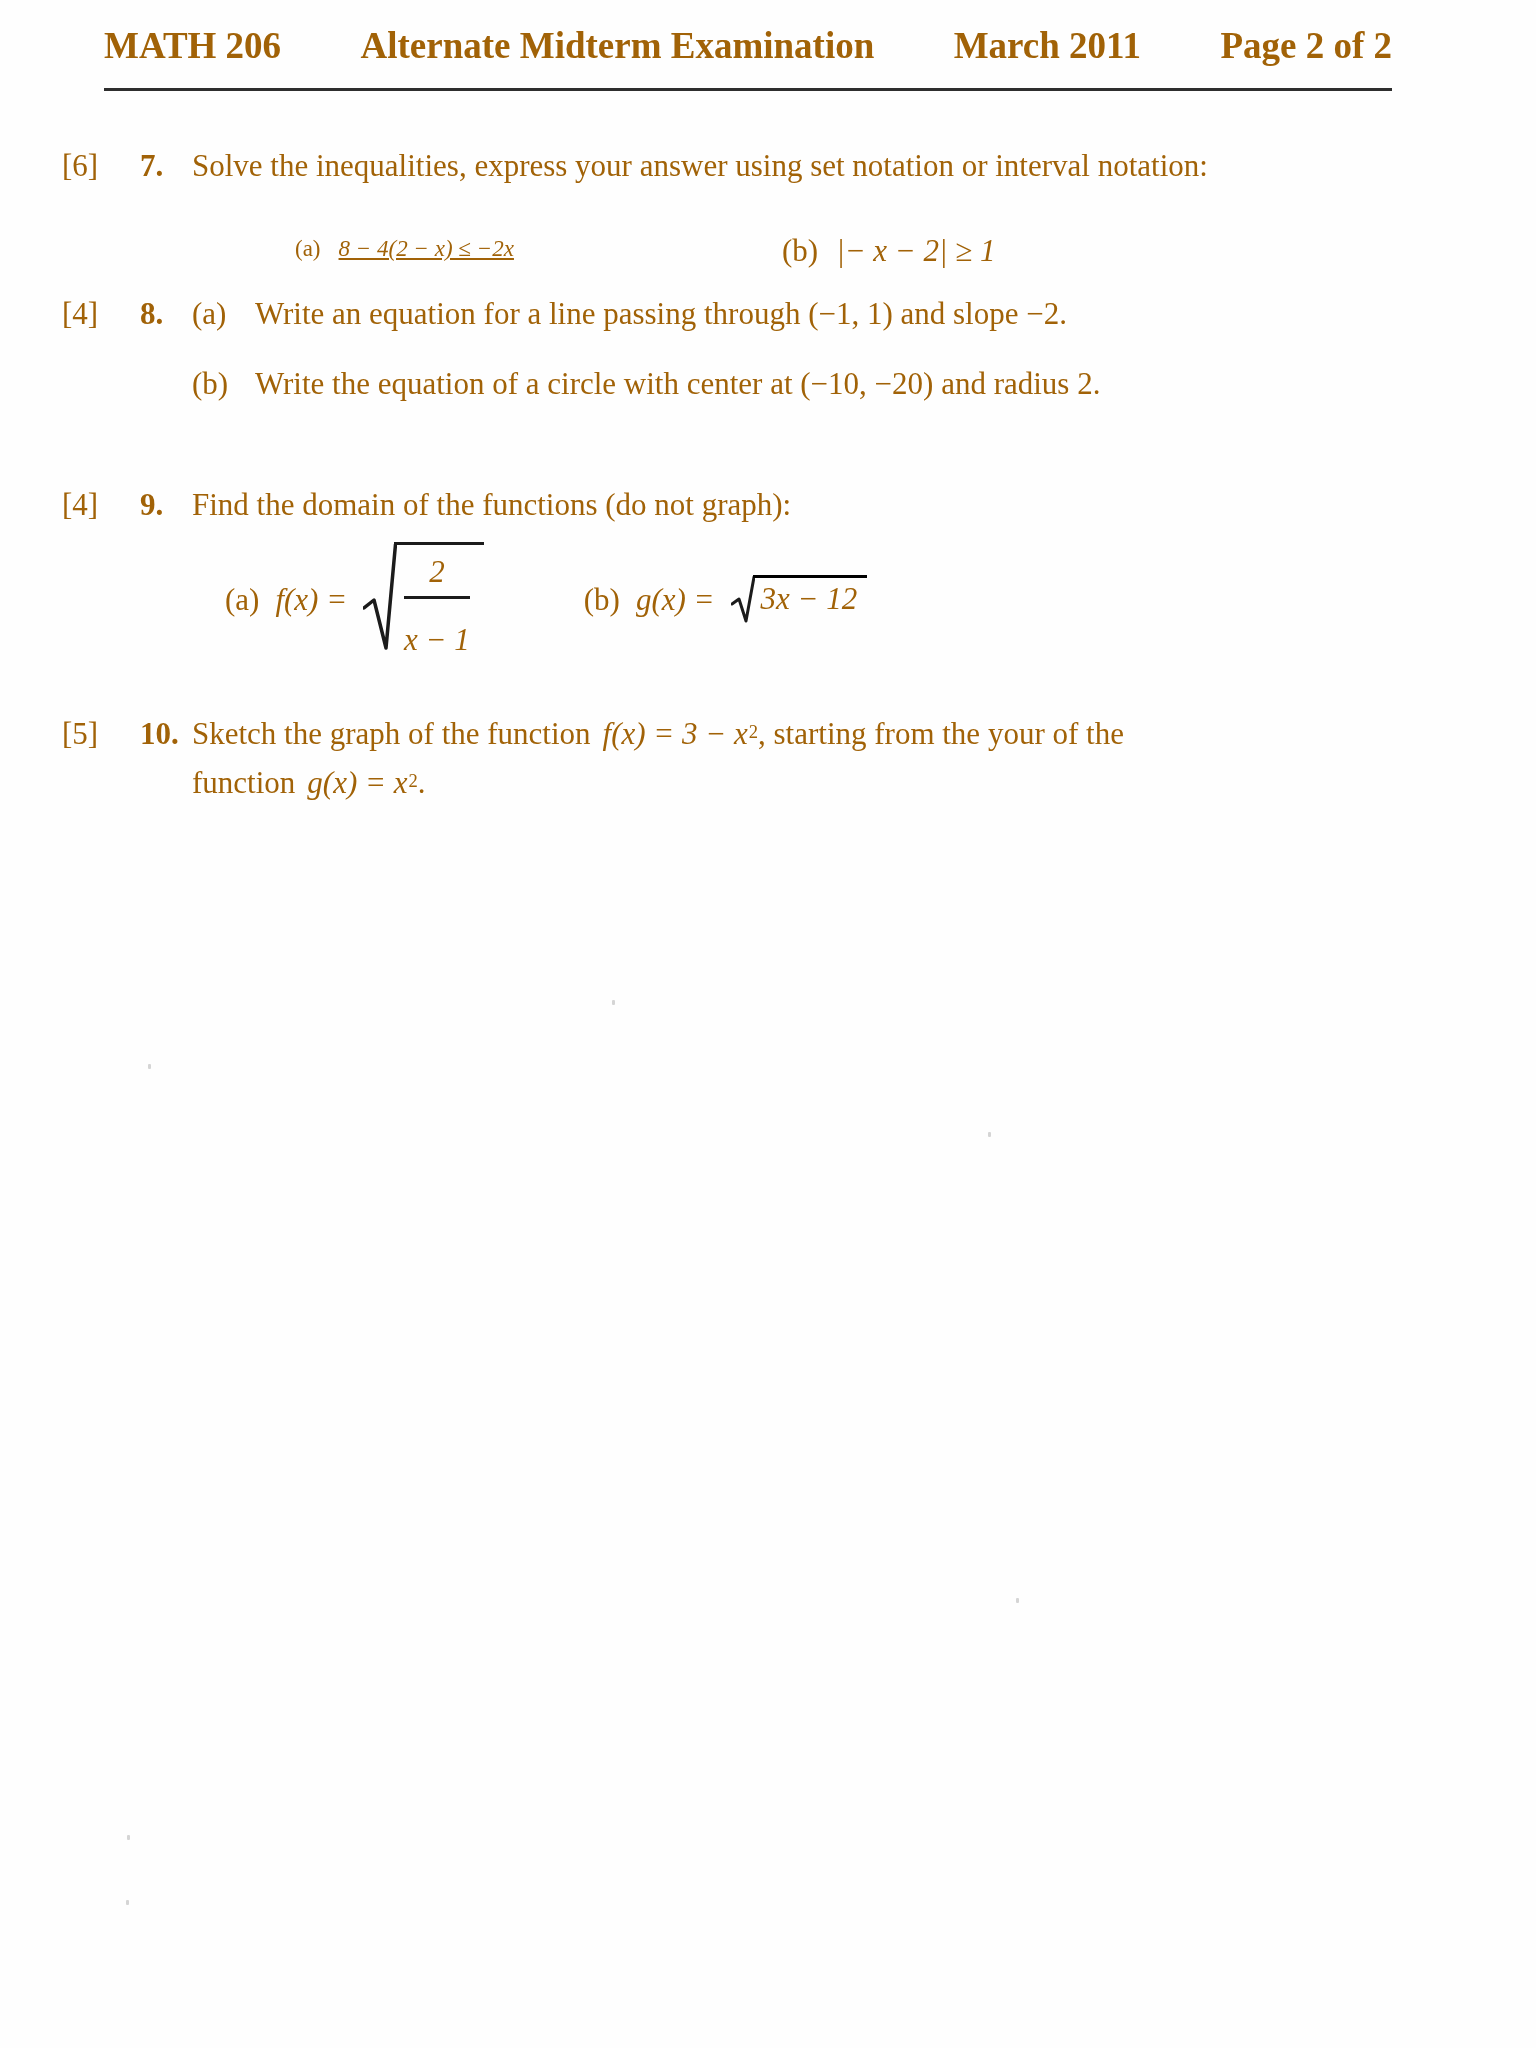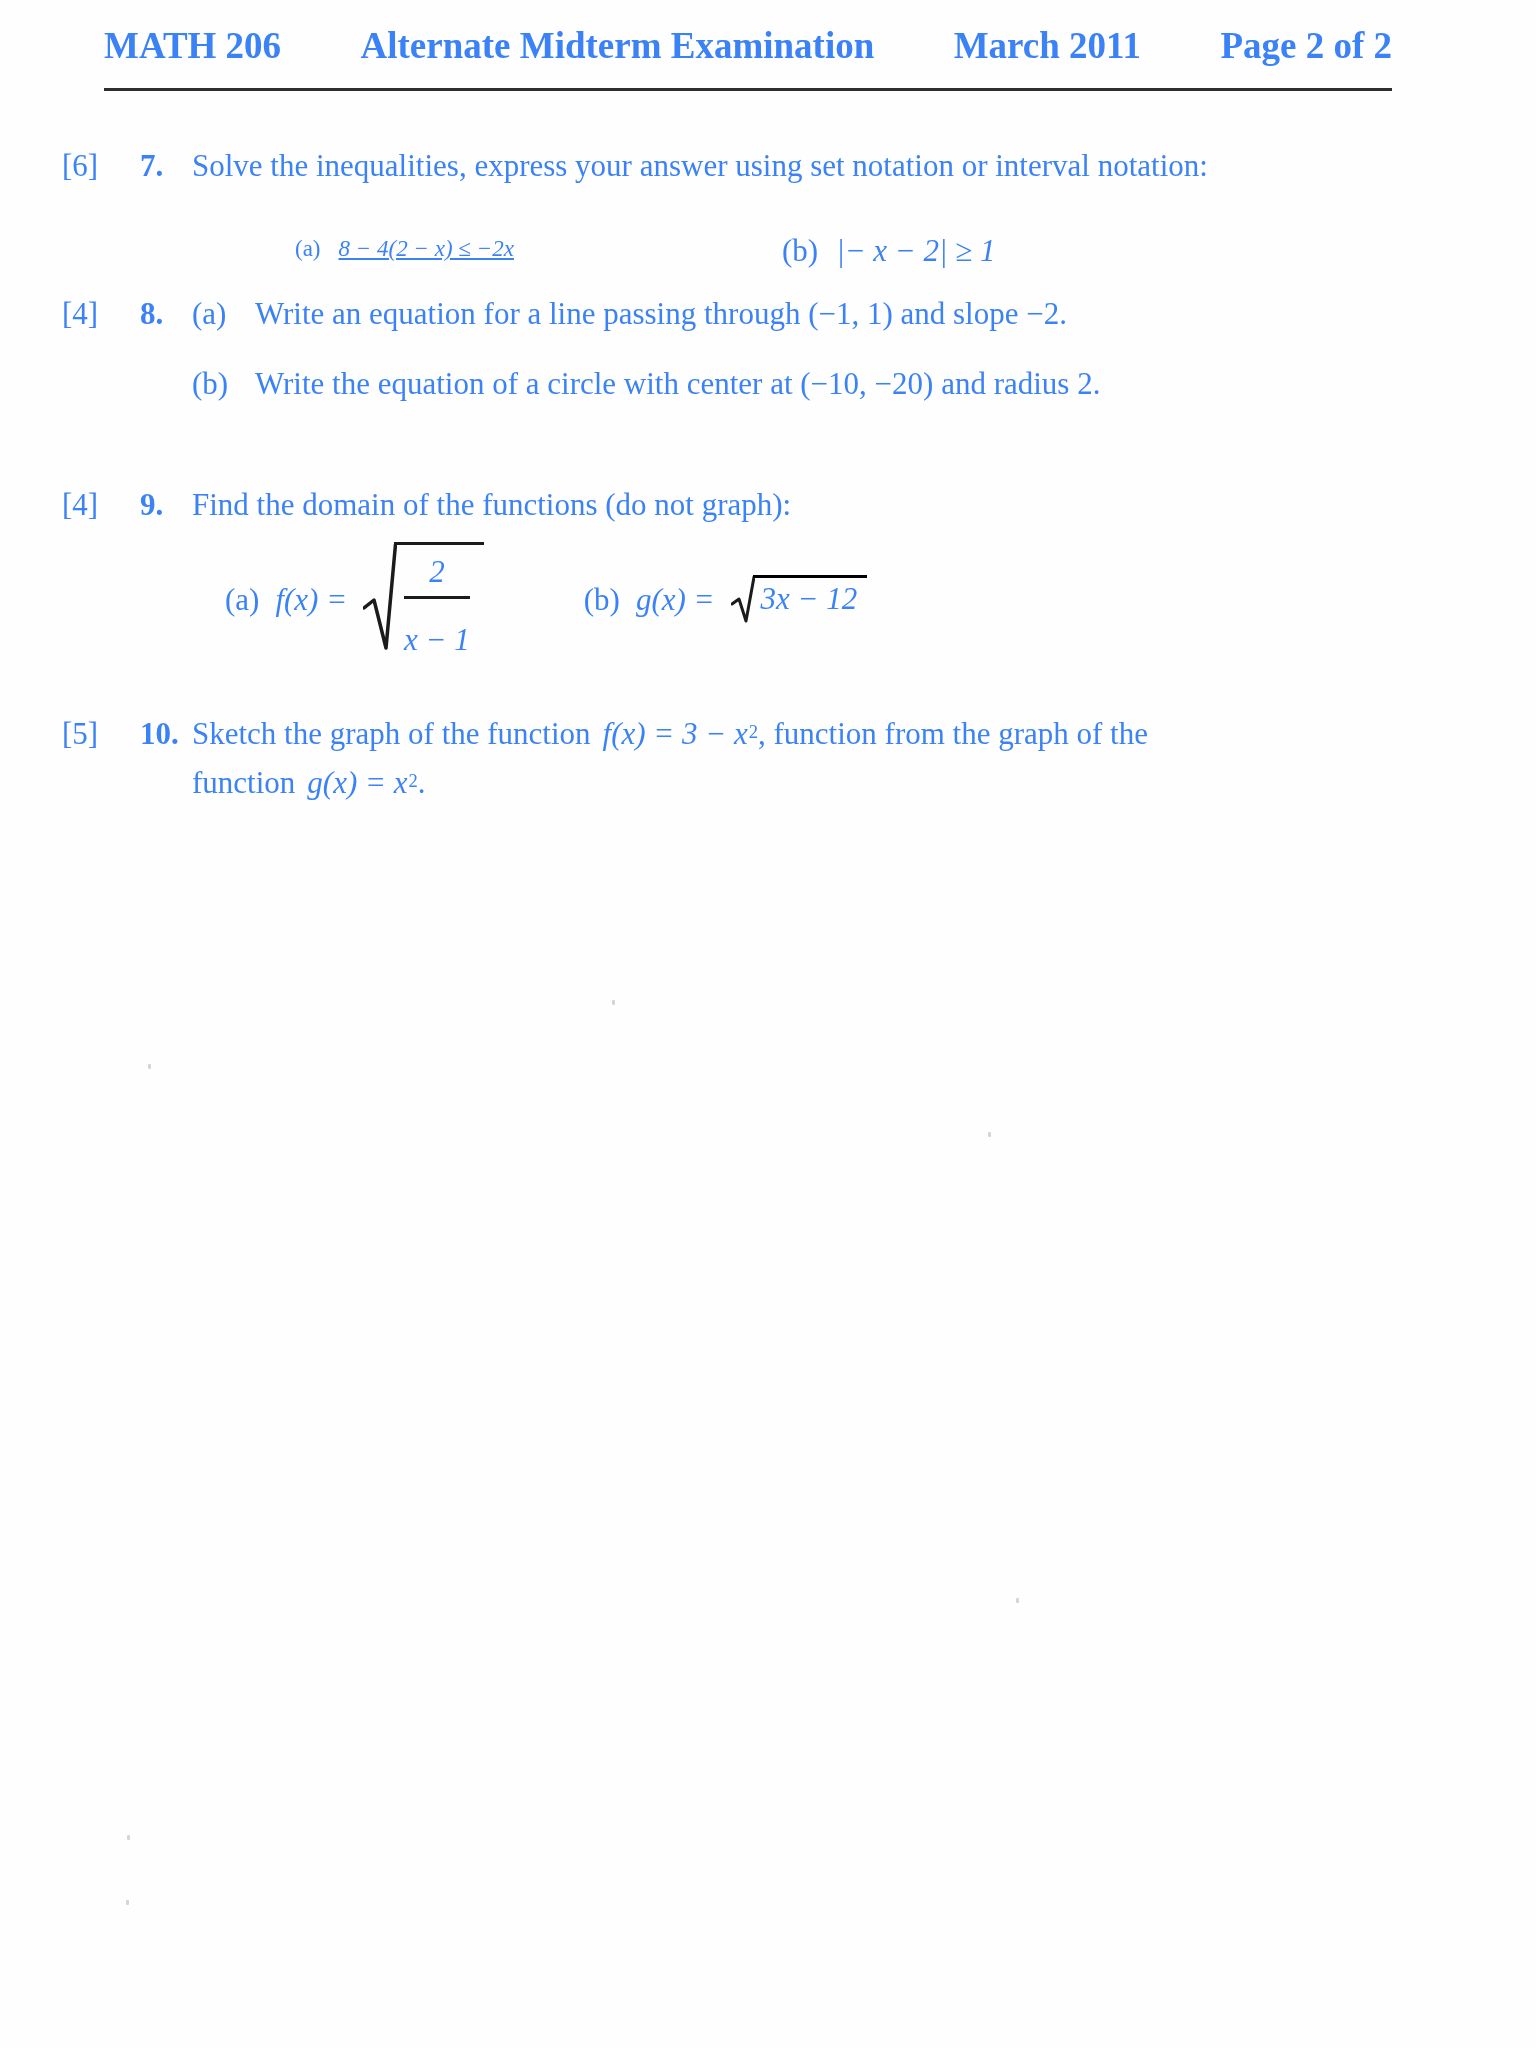--- a/index.html
+++ b/index.html
@@ -1,19 +1,19 @@
 <!DOCTYPE html>
 <html><head>
 <meta charset="utf-8">
 <style>
   html,body { margin:0; padding:0; background:#ffffff; }
   .page {
     position:relative; width:1536px; height:2048px; background:#fefefe;
     font-family:"Liberation Serif","DejaVu Serif",serif;
-    color:#3b82f6; overflow:hidden;
+    color:#a16207; overflow:hidden;
   }
   .abs { position:absolute; white-space:nowrap; }
 
   
   .header {
     left:104px; top:24px; width:1288px;
     display:flex; justify-content:space-between;
     font-weight:bold; font-size:37px; line-height:1.2;
   }
   .rule { left:104px; top:88px; width:1288px; height:3px; background:#2e2e2e; }
@@ -116,21 +116,21 @@
         </svg>
         <span class="sqrt-body-small math">3x − 12</span>
       </span>
     </div>
   </div>
 
   <div class="abs" style="top:715px; left:62px;">
     <div class="qrow" style="position:static;">
       <span class="pts">[5]</span>
       <span class="qnum">10.</span>
-      <span style="white-space:nowrap;"><span>Sketch the graph of the function</span><span class="math" style="margin-left:12px;">f(x) = 3 − x</span><sup class="exp">2</sup><span>,  function from the graph of the</span></span>
+      <span style="white-space:nowrap;"><span>Sketch the graph of the function</span><span class="math" style="margin-left:12px;">f(x) = 3 − x</span><sup class="exp">2</sup><span>,  starting from the your of the</span></span>
     </div>
     <div class="q10-line2"><span>function</span><span class="math" style="margin-left:12px;">g(x) = x</span><sup class="exp">2</sup><span>.</span></div>
   </div>
 
   <div class="speck" style="left:612px; top:1000px;"></div>
   <div class="speck" style="left:148px; top:1064px;"></div>
   <div class="speck" style="left:988px; top:1132px;"></div>
   <div class="speck" style="left:1016px; top:1598px;"></div>
   <div class="speck" style="left:127px; top:1835px;"></div>
   <div class="speck" style="left:126px; top:1900px;"></div>

